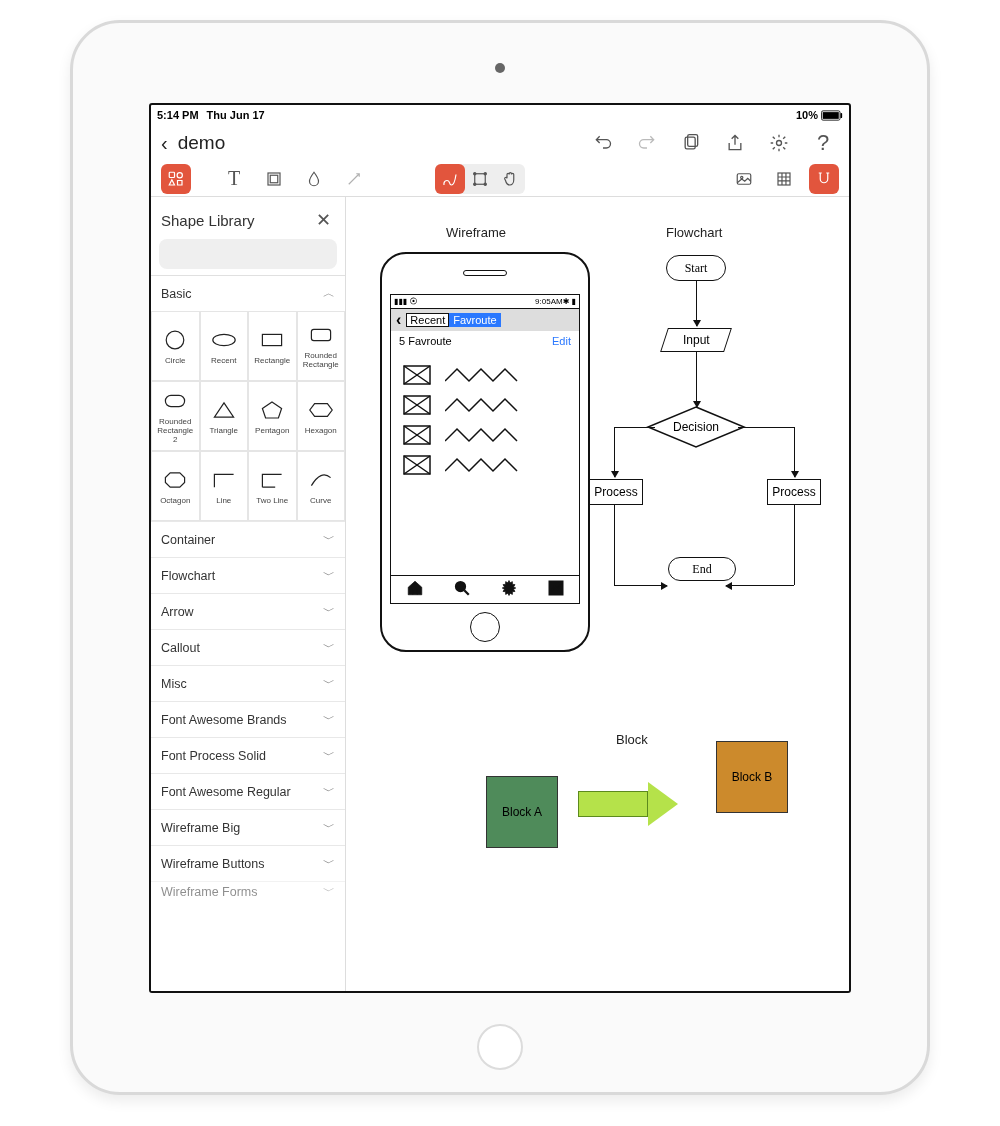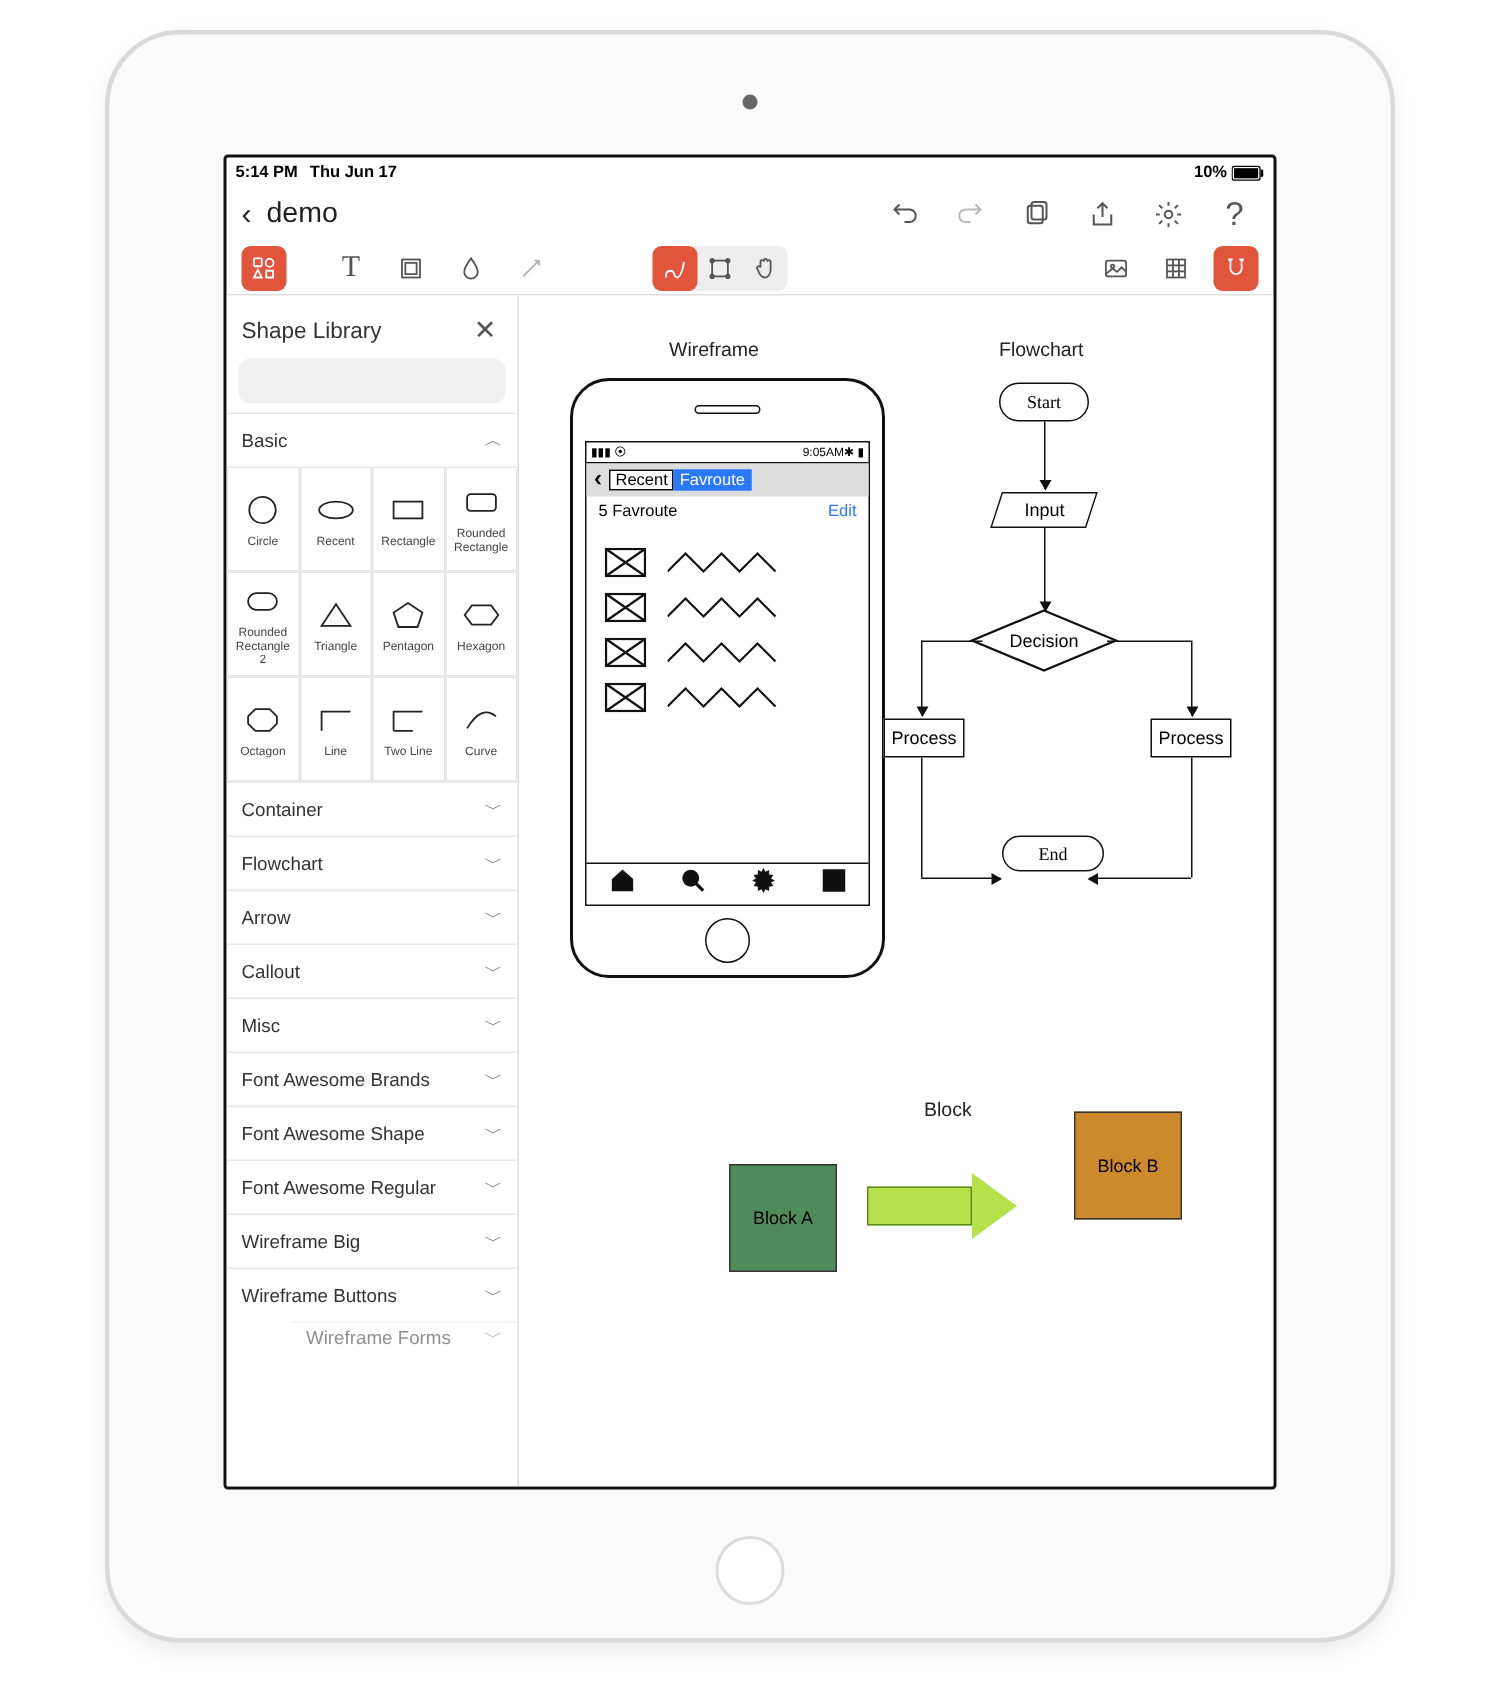--- a/index.html
+++ b/index.html
@@ -385,36 +385,36 @@
               </div>
               <div class="cat-row">
                 <span>Misc</span>
                 <span class="chev">﹀</span>
               </div>
               <div class="cat-row">
                 <span>Font Awesome Brands</span>
                 <span class="chev">﹀</span>
               </div>
               <div class="cat-row">
-                <span>Font Awesome Shape</span>
+                <span>Font Process Solid</span>
                 <span class="chev">﹀</span>
               </div>
               <div class="cat-row">
                 <span>Font Awesome Regular</span>
                 <span class="chev">﹀</span>
               </div>
               <div class="cat-row">
                 <span>Wireframe Big</span>
                 <span class="chev">﹀</span>
               </div>
               <div class="cat-row">
                 <span>Wireframe Buttons</span>
                 <span class="chev">﹀</span>
               </div>
-              <div class="cat-row" style="opacity: 0.55; height: 20px; overflow: hidden; margin-left: 43px;">
+              <div class="cat-row" style="opacity: 0.55; height: 20px; overflow: hidden;">
                 <span>Wireframe Forms</span>
                 <span class="chev">﹀</span>
               </div>
             </div>
         </div>
       </div>
 
       <div class="canvas">
         <span class="label" style="left:100px;top:28px;">Wireframe</span>
         <span class="label" style="left:320px;top:28px;">Flowchart</span>

